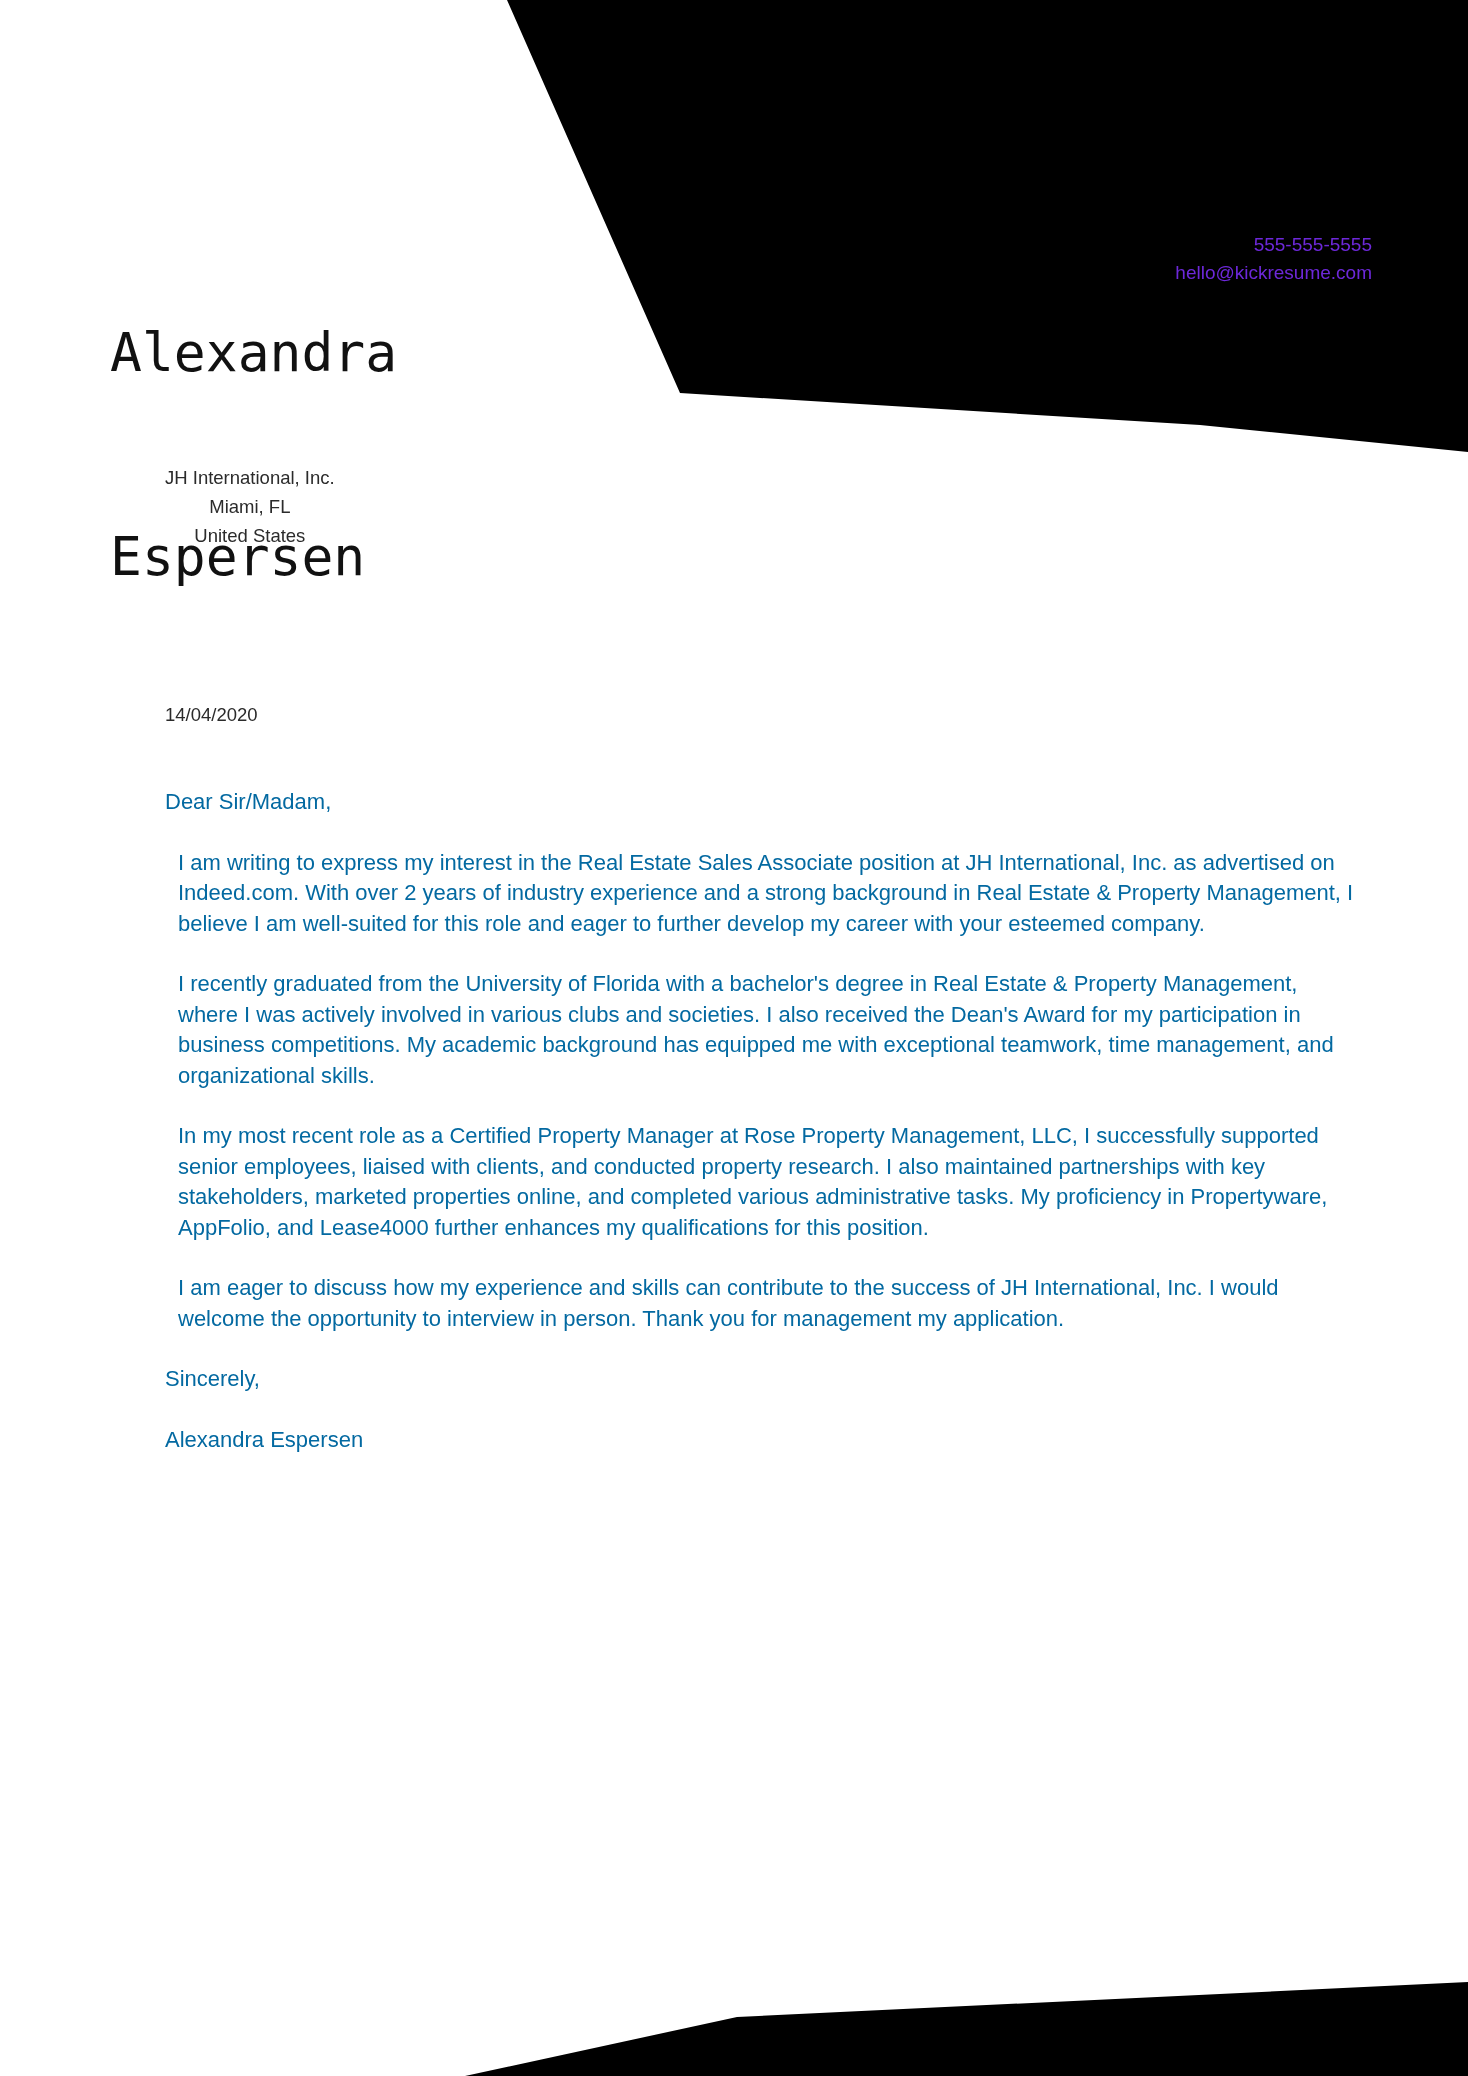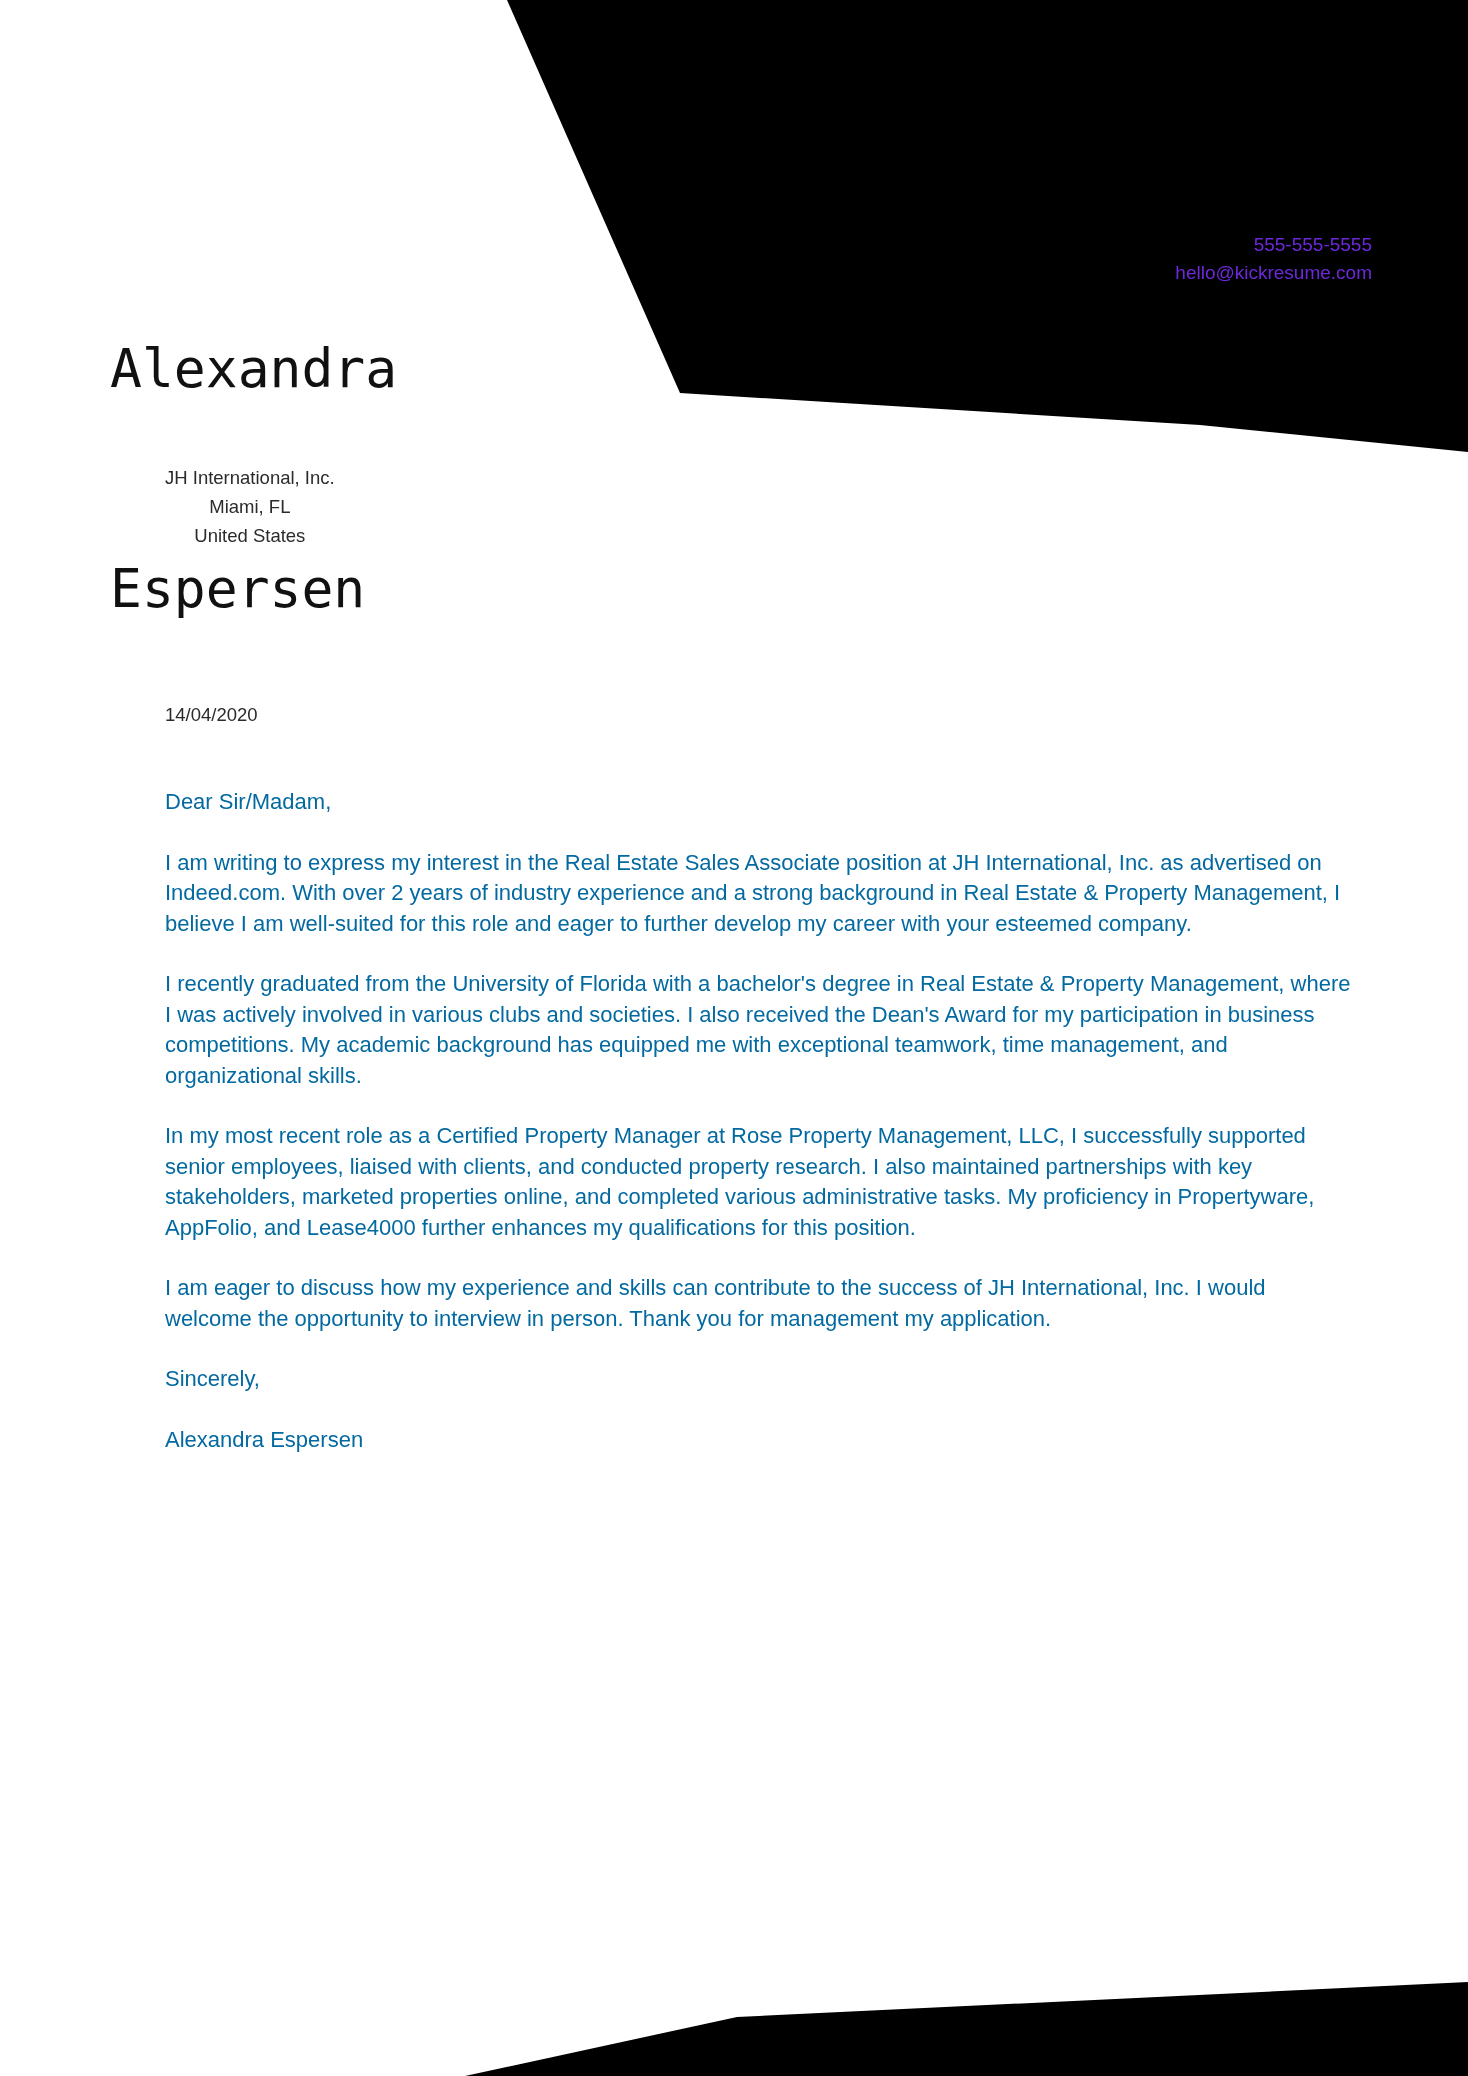--- a/index.html
+++ b/index.html
@@ -46,21 +46,20 @@
     font-family: "DejaVu Sans Mono", "Liberation Mono", monospace;
     font-size: 53px;
     line-height: 68px;
     color: #111111;
     letter-spacing: 0px;
     white-space: pre;
     font-weight: 400;
   }
   .name-line {
     display: block;
-    margin-top: 16px;
   }
 
   .contact-block {
     position: absolute;
     right: 96px;
     top: 231px;
     text-align: right;
     color: #6d28d9;
     font-size: 19px;
     line-height: 28px;
@@ -101,21 +100,21 @@
     font-size: 22px;
     line-height: 30.5px;
     color: #0369a1;
   }
 
   .salutation {
     margin: 0 0 30px 0;
   }
 
   .para {
-    margin: 0 0 30px 0;
+    margin: 0 0 30px 13px;
     text-align: left;
   }
 
   .closing {
     margin: 0 0 30px 0;
   }
 
   .signature {
     margin: 0;
   }

